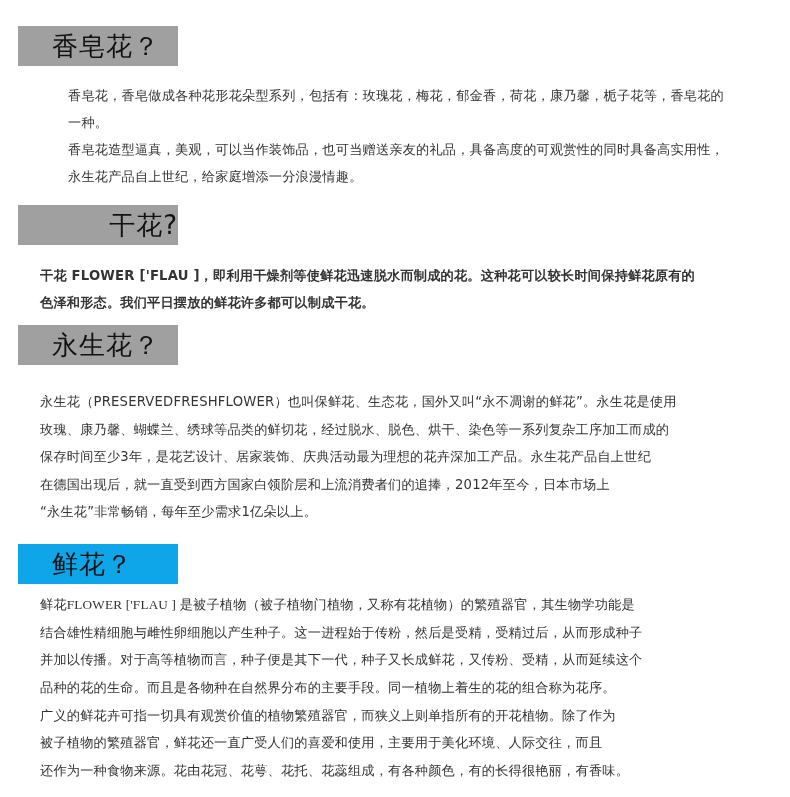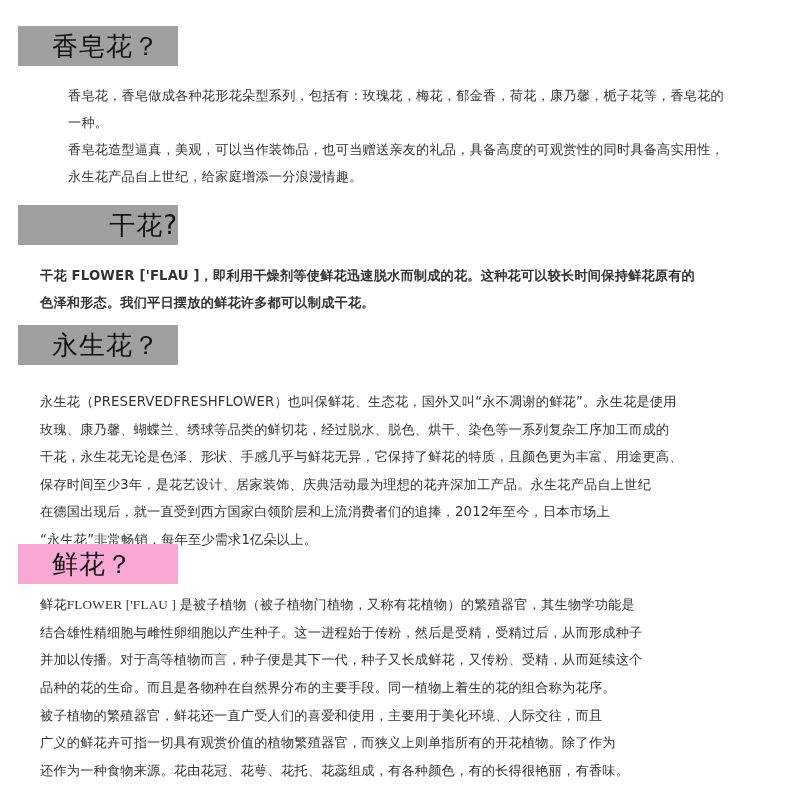--- a/index.html
+++ b/index.html
@@ -1,21 +1,21 @@
 <!DOCTYPE html>
 <html><head>
   <meta charset="utf-8">
   <style>
     html, body { margin: 0; padding: 0; background: #ffffff; }
     body { width: 790px; height: 797px; position: relative; overflow: hidden;
       font-family: "DejaVu Sans", "Liberation Sans", sans-serif; color: #333333; }
     .hdr { position: absolute; left: 18px; width: 160px; height: 40px;
       background: #a0a0a0; color: #111111; font-size: 26px; line-height: 40px;
       padding-left: 34px; box-sizing: border-box; letter-spacing: 1px; }
-    .hdr.light { background: #f9a8d4; }
+    .hdr.light { background: #0ea5e9; }
     .para { position: absolute; left: 40px; right: 10px; font-size: 13.2px;
       color: #333333; letter-spacing: 0.2px; }
     .line { height: 24px; line-height: 24px; white-space: nowrap; }
     .p1 .line { height: 27px; line-height: 27px; }
     .p2 .line { height: 27px; line-height: 27px; font-weight: bold; }
     .p3 .line { height: 27.5px; line-height: 27.5px; }
     .p4 .line { height: 27.7px; line-height: 27.7px; }
   </style>
 </head>
 <body>
@@ -31,28 +31,27 @@
 <div class="hdr" style="top:205px;text-align:right;">干花?</div>
 <div class="para p2" style="top:262px;">
   <div class="line">干花 FLOWER ['FLAU   ]，即利用干燥剂等使鲜花迅速脱水而制成的花。这种花可以较长时间保持鲜花原有的</div>
   <div class="line">色泽和形态。我们平日摆放的鲜花许多都可以制成干花。</div>
 </div>
 
 <div class="hdr" style="top:325px;">永生花？</div>
 <div class="para p3" style="top:356px;margin-top:32px;">
   <div class="line">永生花（PRESERVEDFRESHFLOWER）也叫保鲜花、生态花，国外又叫“永不凋谢的鲜花”。永生花是使用</div>
   <div class="line">玫瑰、康乃馨、蝴蝶兰、绣球等品类的鲜切花，经过脱水、脱色、烘干、染色等一系列复杂工序加工而成的</div>
-  <div class="line">干花，永生花无论是色泽、形状、手感几乎与鲜花无异，它保持了鲜花的特质，且颜色更为丰富、用途更高、</div>
   <div class="line">保存时间至少3年，是花艺设计、居家装饰、庆典活动最为理想的花卉深加工产品。永生花产品自上世纪</div>
   <div class="line">在德国出现后，就一直受到西方国家白领阶层和上流消费者们的追捧，2012年至今，日本市场上</div>
   <div class="line">“永生花”非常畅销，每年至少需求1亿朵以上。</div>
 </div>
 
 <div class="hdr light" style="top:544px;">鲜花？</div>
 <div class="para p4" style="top:591px;font-family:Liberation Serif, serif;">
   <div class="line">鲜花FLOWER ['FLAU   ] 是被子植物（被子植物门植物，又称有花植物）的繁殖器官，其生物学功能是</div>
   <div class="line">结合雄性精细胞与雌性卵细胞以产生种子。这一进程始于传粉，然后是受精，受精过后，从而形成种子</div>
   <div class="line">并加以传播。对于高等植物而言，种子便是其下一代，种子又长成鲜花，又传粉、受精，从而延续这个</div>
   <div class="line">品种的花的生命。而且是各物种在自然界分布的主要手段。同一植物上着生的花的组合称为花序。</div>
+  <div class="line">广义的鲜花卉可指一切具有观赏价值的植物繁殖器官，而狭义上则单指所有的开花植物。除了作为</div>
   <div class="line">被子植物的繁殖器官，鲜花还一直广受人们的喜爱和使用，主要用于美化环境、人际交往，而且</div>
-  <div class="line">广义的鲜花卉可指一切具有观赏价值的植物繁殖器官，而狭义上则单指所有的开花植物。除了作为</div>
   <div class="line">还作为一种食物来源。花由花冠、花萼、花托、花蕊组成，有各种颜色，有的长得很艳丽，有香味。</div>
 </div>
 
 </body></html>

